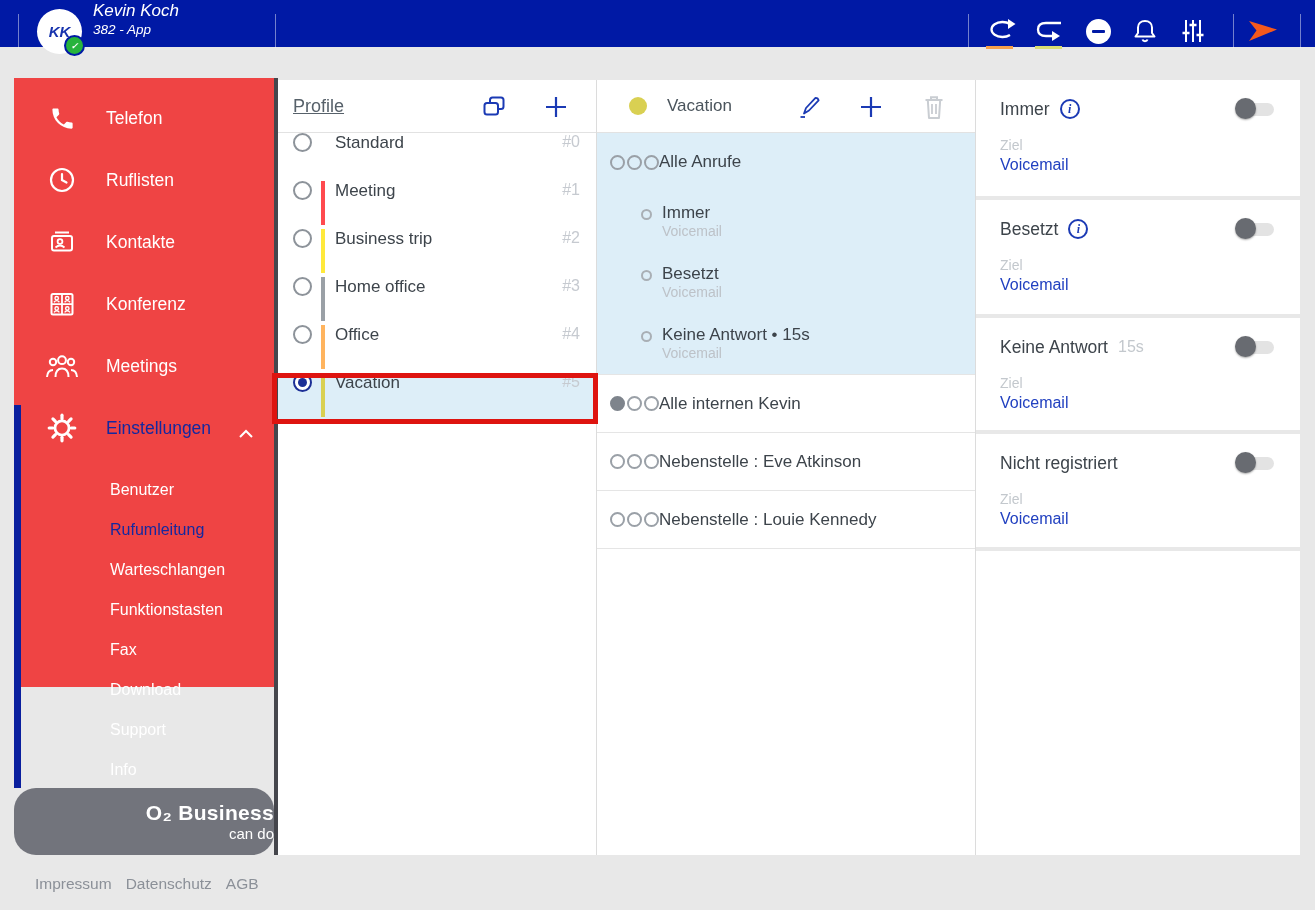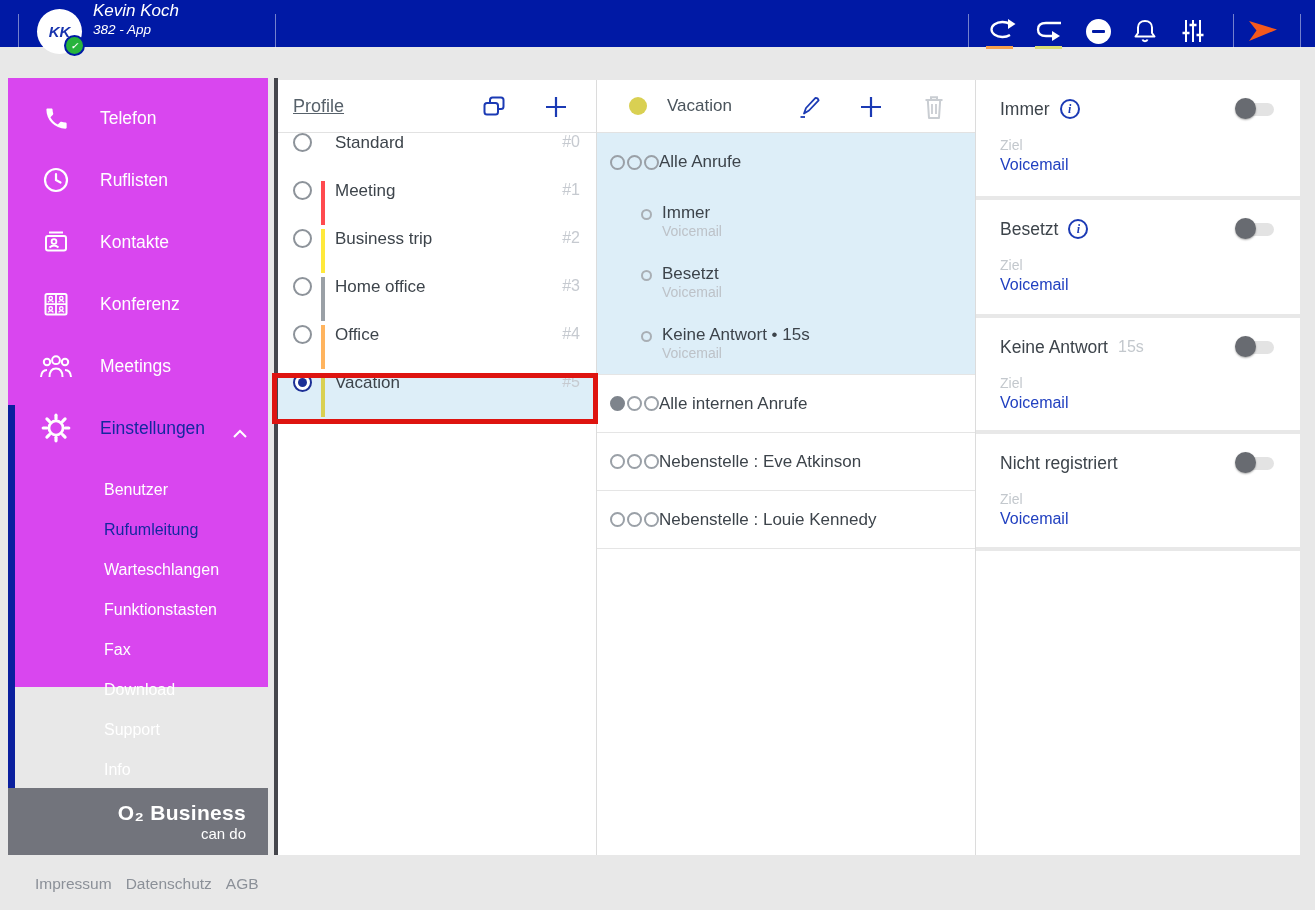--- a/index.html
+++ b/index.html
@@ -18,33 +18,33 @@
     background:#27b33d;border:2px solid #0019a5;color:#fff;font-size:9px;font-weight:bold;
     display:flex;align-items:center;justify-content:center;}
   .tb-user{position:absolute;left:93px;top:0;color:#fff;}
   .tb-user .nm{font-size:17px;line-height:21px;}
   .tb-user .ln{font-size:13.5px;line-height:18px;}
   .tb-ico{position:absolute;top:15px;width:34px;height:32px;display:flex;align-items:center;justify-content:center;cursor:pointer;}
   .tb-under{position:absolute;top:46px;height:3px;width:27px;}
   .dnd-circle{width:25px;height:25px;border-radius:50%;background:#fff;position:relative;}
   .dnd-circle::after{content:"";position:absolute;left:6px;top:11px;width:13px;height:3.5px;background:#0019a5;border-radius:1px;}
   
-  .sidebar{position:absolute;left:8px;top:78px;width:260px;height:609px;background:#d946ef;z-index:5;}
+  .sidebar{position:absolute;left:14px;top:78px;width:260px;height:609px;background:#ef4444;z-index:5;}
   .side-dark-edge{position:absolute;left:274px;top:78px;width:4px;height:777px;background:#45464c;z-index:6;}
   .nav{position:absolute;left:0;top:9px;width:260px;}
   .nav-item{height:62px;display:flex;align-items:center;padding-left:30px;color:#fff;font-size:17.5px;cursor:pointer;position:relative;}
   .nav-item .ni-icon{width:36px;height:32px;margin-right:26px;display:flex;align-items:center;justify-content:center;}
   .nav-item.settings .ni-label{color:#14289f;}
   .nav-item .chev{position:absolute;right:20px;top:26px;}
   .blue-strip{position:absolute;left:0;top:327px;width:7px;height:383px;background:#0a1f9e;}
   .subnav{position:absolute;left:0;top:381px;width:260px;}
   .sub-item{height:40px;display:flex;align-items:flex-end;padding-left:96px;color:#fff;font-size:16px;cursor:pointer;}
   .sub-item.active{color:#14289f;}
   .logo-block{position:absolute;left:0;top:710px;width:260px;height:67px;background:#72747c;
-    display:flex;flex-direction:column;justify-content:center;align-items:flex-end;padding-right:22px;box-sizing:border-box;color:#fff;}
+    display:flex;flex-direction:column;justify-content:center;align-items:flex-end;box-sizing:border-box;color:#fff;border-radius:22px;}
   .logo-brand{font-size:21px;font-weight:bold;letter-spacing:.3px;line-height:24px;}
   .logo-tag{font-size:15px;line-height:17px;}
   
   .col{position:absolute;top:80px;height:775px;background:#fff;box-sizing:border-box;}
   .col1{left:278px;width:318px;}
   .col2{left:596px;width:379px;border-left:1px solid #dcdcdc;}
   .col3-line{position:absolute;left:975px;top:80px;width:1px;height:775px;background:#dcdcdc;z-index:3;}
   .col-header{height:53px;border-bottom:1px solid #e2e2e2;display:flex;align-items:center;position:relative;box-sizing:border-box;}
   .col-header .title{font-size:18px;color:#57616a;margin-left:15px;text-decoration:underline;}
   .hico{position:absolute;top:13px;width:28px;height:28px;display:flex;align-items:center;justify-content:center;cursor:pointer;}
@@ -374,21 +374,21 @@
       </span>
     </div>
   </div>
 
   <div class="rule-row">
     <span class="circles">
         <span class="c f"></span>
         <span class="c"></span>
         <span class="c"></span>
       </span>
-    <span class="g-label">Alle internen Anrufe</span>
+    <span class="g-label">Alle internen Kevin</span>
   </div>
   <div class="rule-row">
     <span class="circles">
         <span class="c"></span>
         <span class="c"></span>
         <span class="c"></span>
       </span>
     <span class="g-label">Nebenstelle : Eve Atkinson</span>
   </div>
   <div class="rule-row">

